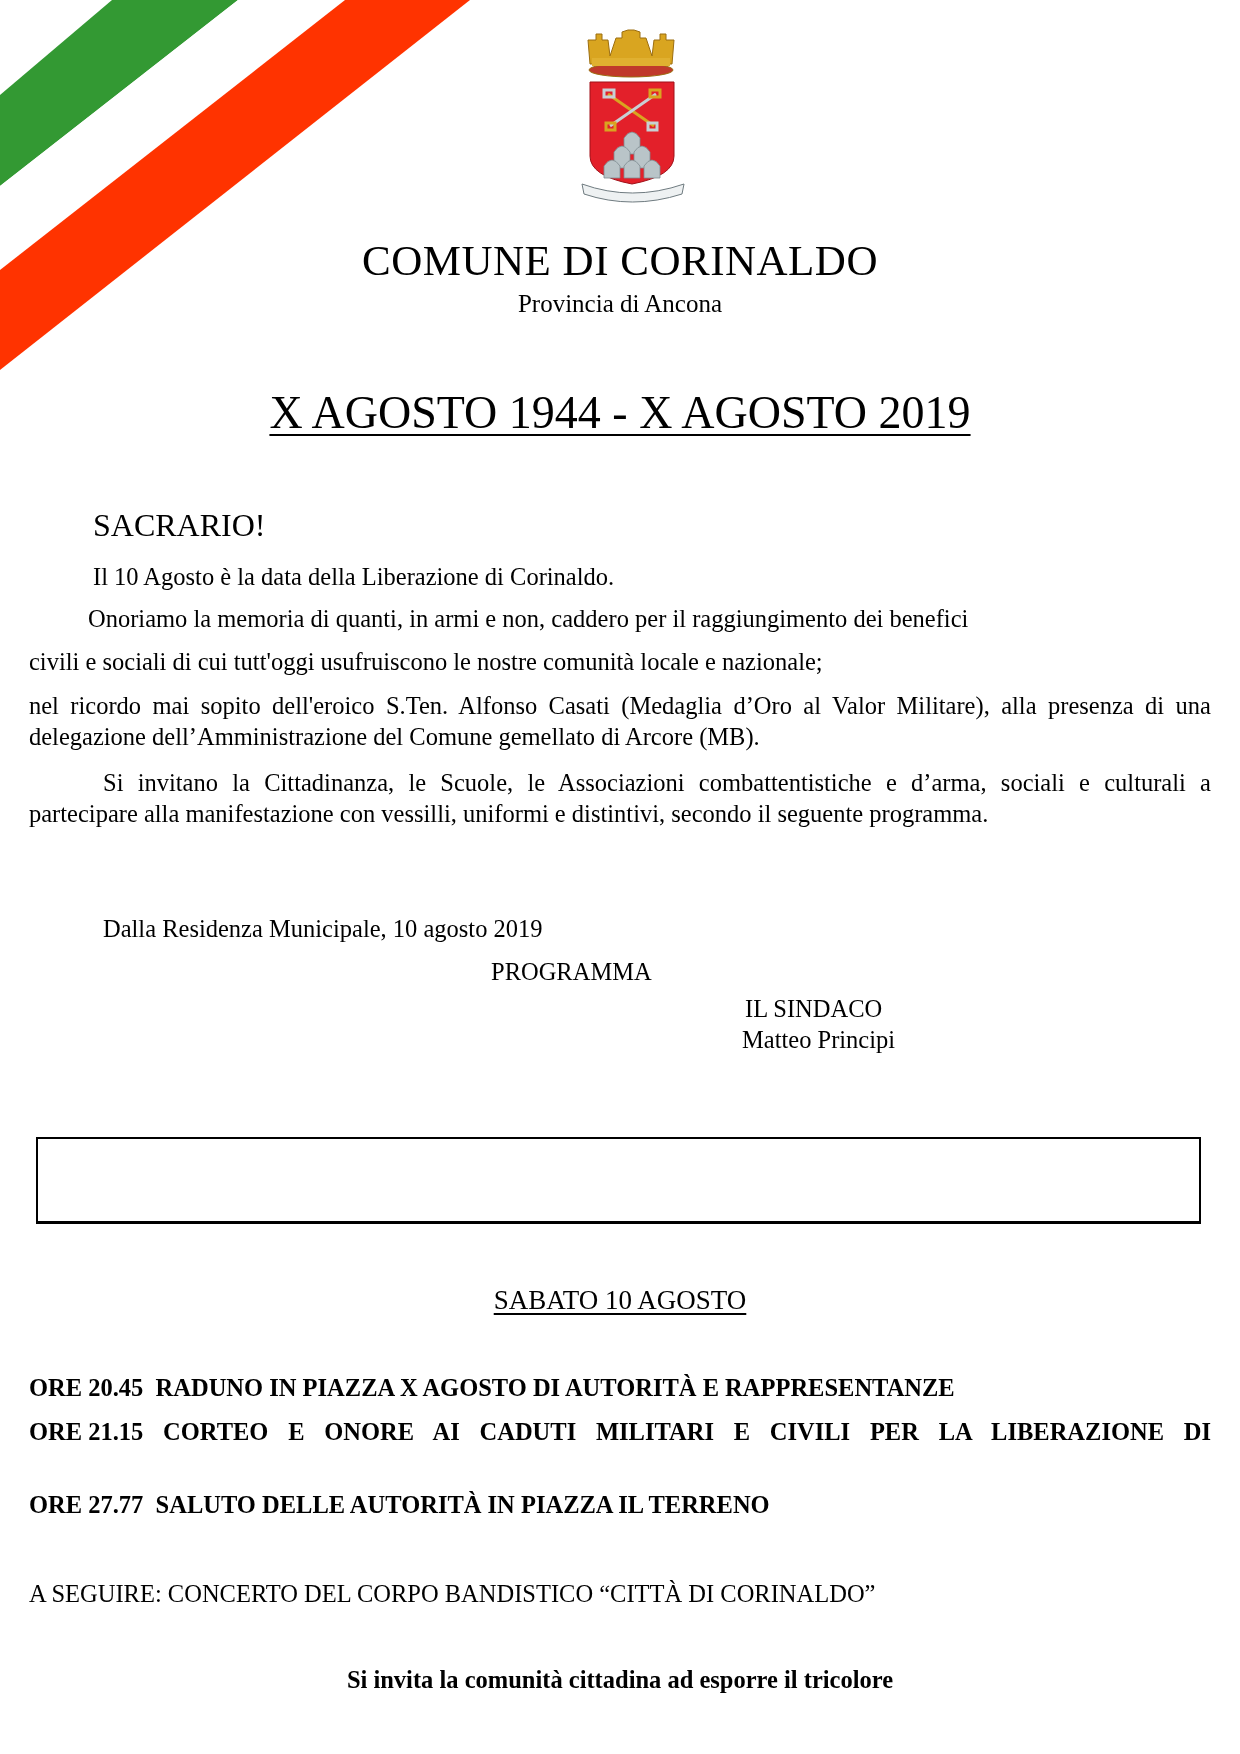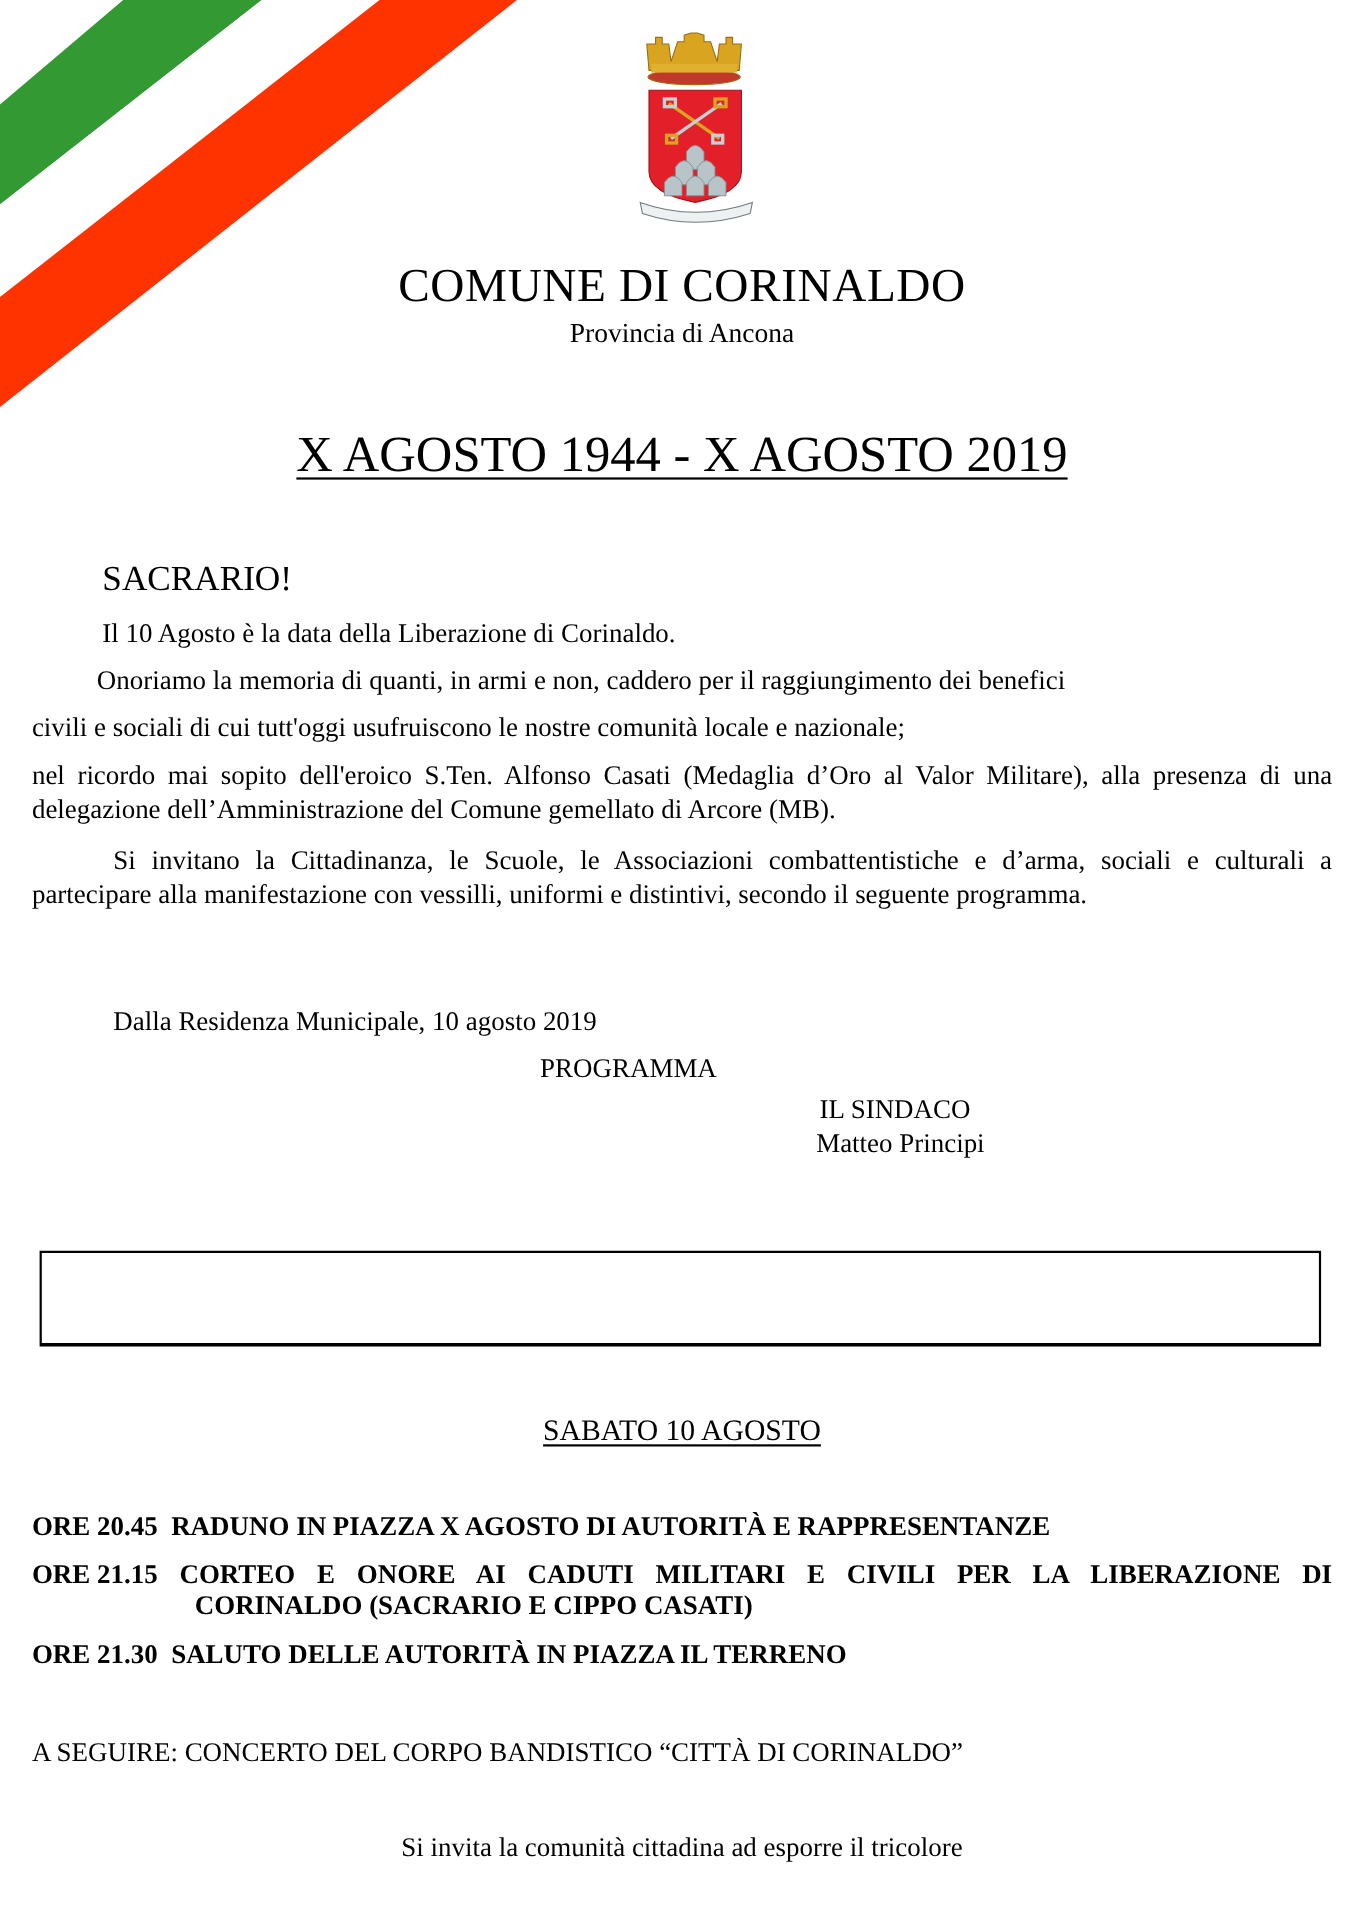--- a/index.html
+++ b/index.html
@@ -28,21 +28,21 @@
   .sabato { left: 0; width: 1240px; top: 1285px; text-align: center; font-size: 27px; }
   .sabato span { text-decoration: underline; text-underline-offset: 4px; }
   .prog { left: 29px; font-size: 24.5px; line-height: 28px; width: 1182px; font-weight: bold; }
   .prog .time { display: inline-block; }
   .r1 { top: 1374px; }
   .r2 { top: 1418px; }
   .r3 { top: 1491px; }
   .r2 .cont { display: block; padding-left: 148px; }
   .r2 .line1 { display: block; text-align: justify; text-align-last: justify; }
   .seguire { left: 29px; top: 1580px; font-size: 24.5px; }
-  .invito { left: 0; width: 1240px; top: 1666px; text-align: center; font-size: 24.5px; font-weight: normal; }
+  .invito { left: 0; width: 1240px; top: 1666px; text-align: center; font-size: 24.5px; font-weight: bold; }
 </style>
 </head>
 <body>
 
 <svg id="ribbon" viewBox="0 0 480 390">
   <polygon points="0,95 112,0 238,0 0,186" fill="#339933"></polygon>
   <polygon points="0,186 238,0 345,0 0,270" fill="#ffffff"></polygon>
   <polygon points="0,270 345,0 470,0 0,370" fill="#ff3300"></polygon>
 </svg>
 
@@ -96,20 +96,19 @@
 
 <div class="abs box"></div>
 
 <div class="abs sabato"><span>SABATO 10 AGOSTO</span></div>
 
 <div class="abs prog r1">
   <span class="time">ORE  20.45</span>&nbsp;&nbsp;<span>RADUNO IN PIAZZA X AGOSTO DI AUTORITÀ E RAPPRESENTANZE</span>
 </div>
 <div class="abs prog r2">
   <span class="line1"><span class="time">ORE  21.15</span> <span>CORTEO E ONORE AI CADUTI MILITARI E CIVILI PER LA LIBERAZIONE   DI</span></span>
-  <span class="cont">CORINALDO  (SACRARIO E CIPPO CASATI)</span>
 </div>
 <div class="abs prog r3">
-  <span class="time">ORE  21.30</span>&nbsp;&nbsp;<span>SALUTO DELLE AUTORITÀ IN PIAZZA IL TERRENO</span>
+  <span class="time">ORE  27.77</span>&nbsp;&nbsp;<span>SALUTO DELLE AUTORITÀ IN PIAZZA IL TERRENO</span>
 </div>
 
 <div class="abs seguire">A SEGUIRE: CONCERTO DEL CORPO BANDISTICO “CITTÀ DI CORINALDO”</div>
 <div class="abs invito">Si invita la comunità cittadina ad esporre il tricolore</div>
 
 </body></html>

